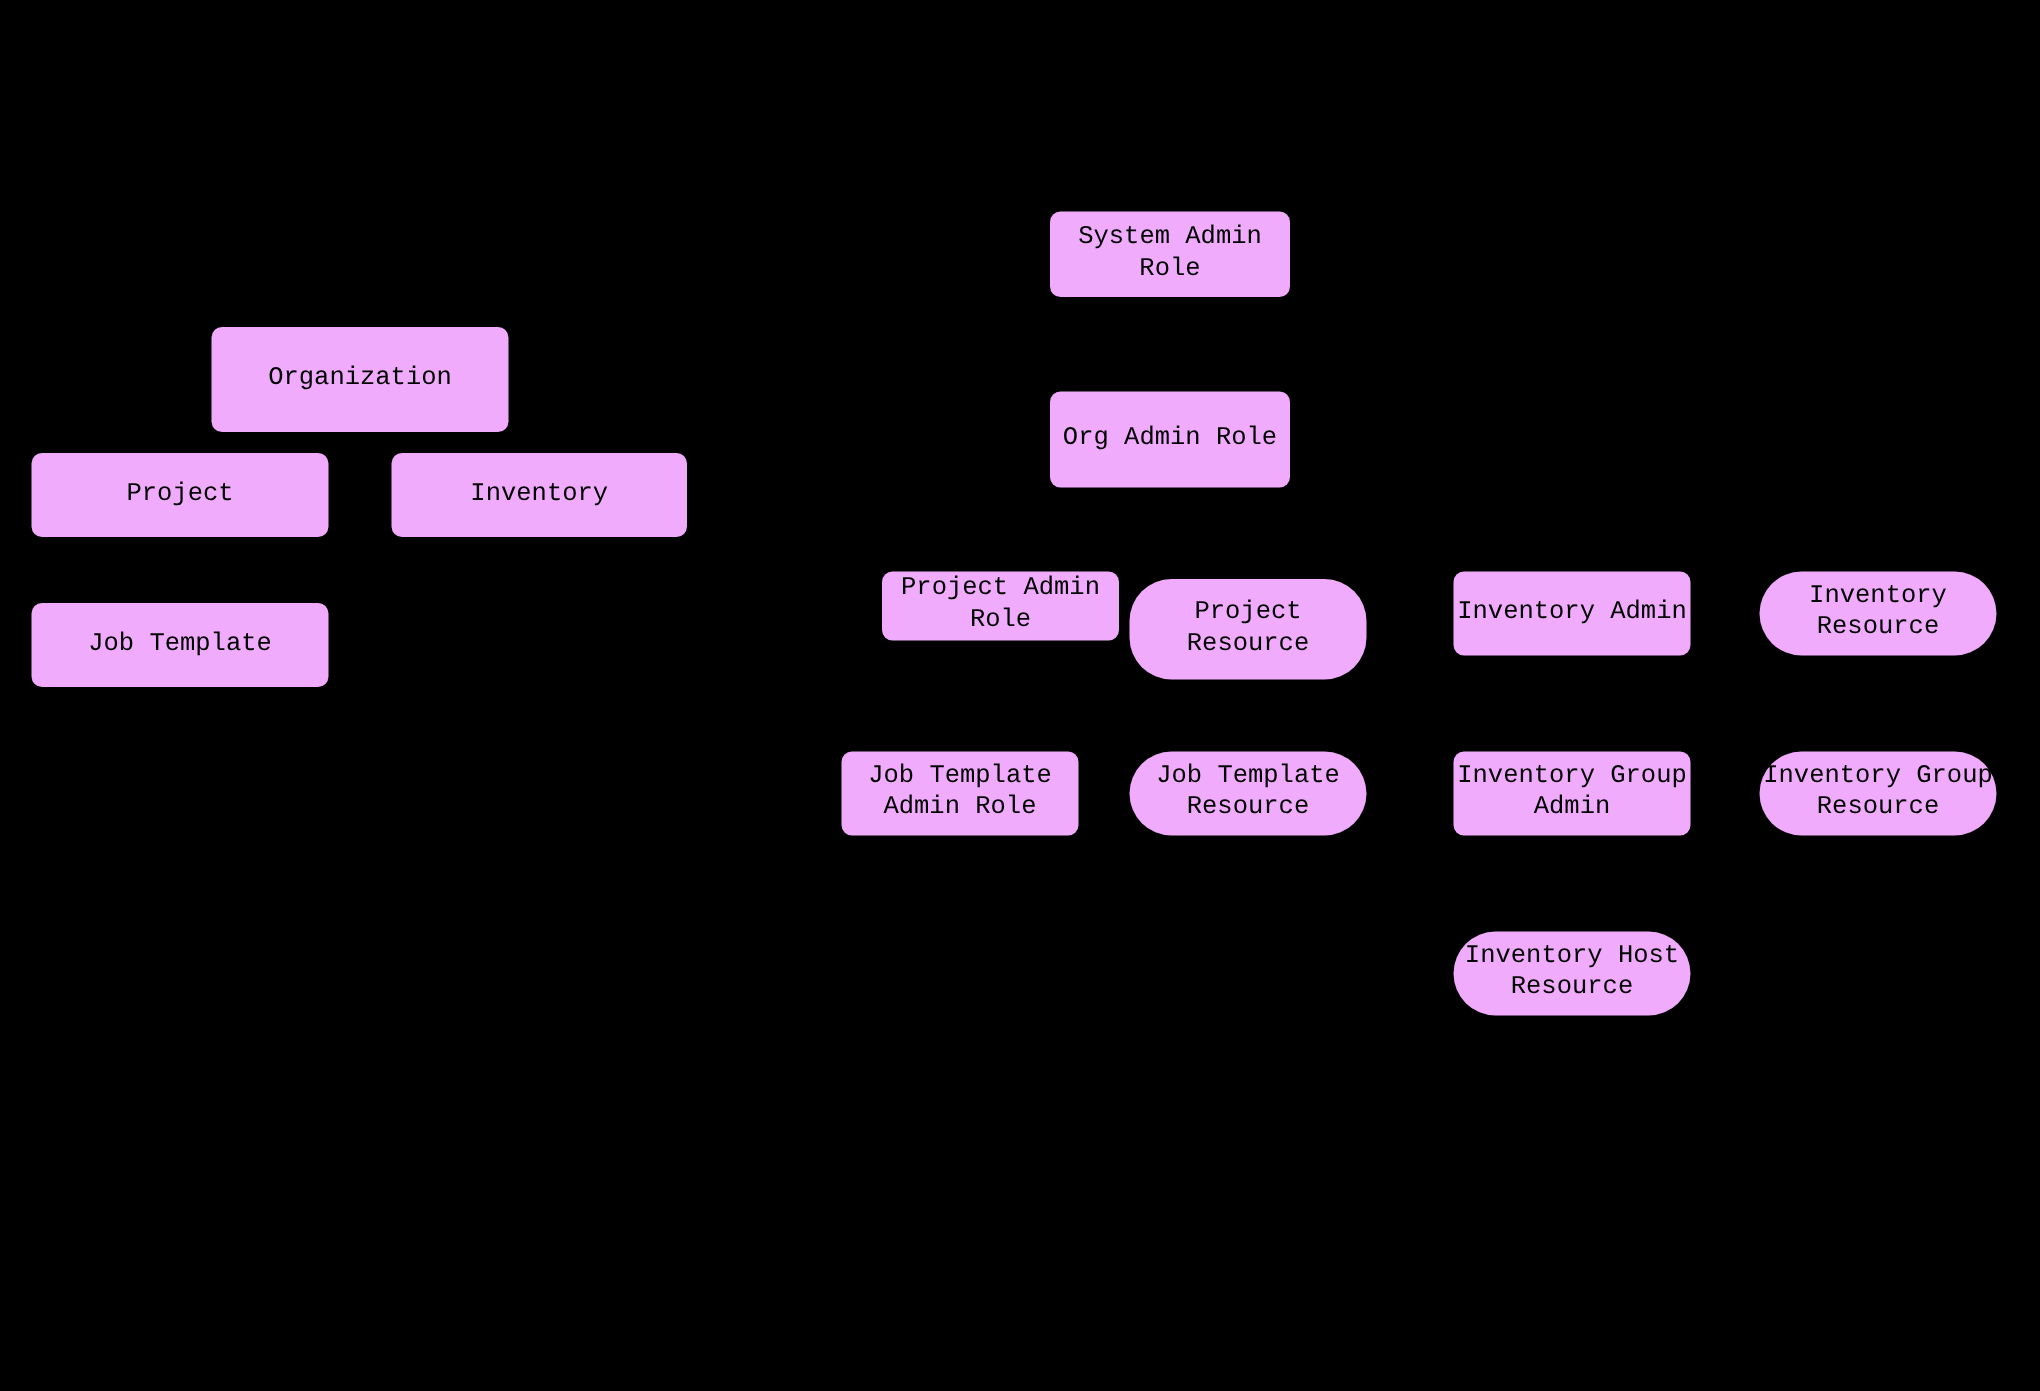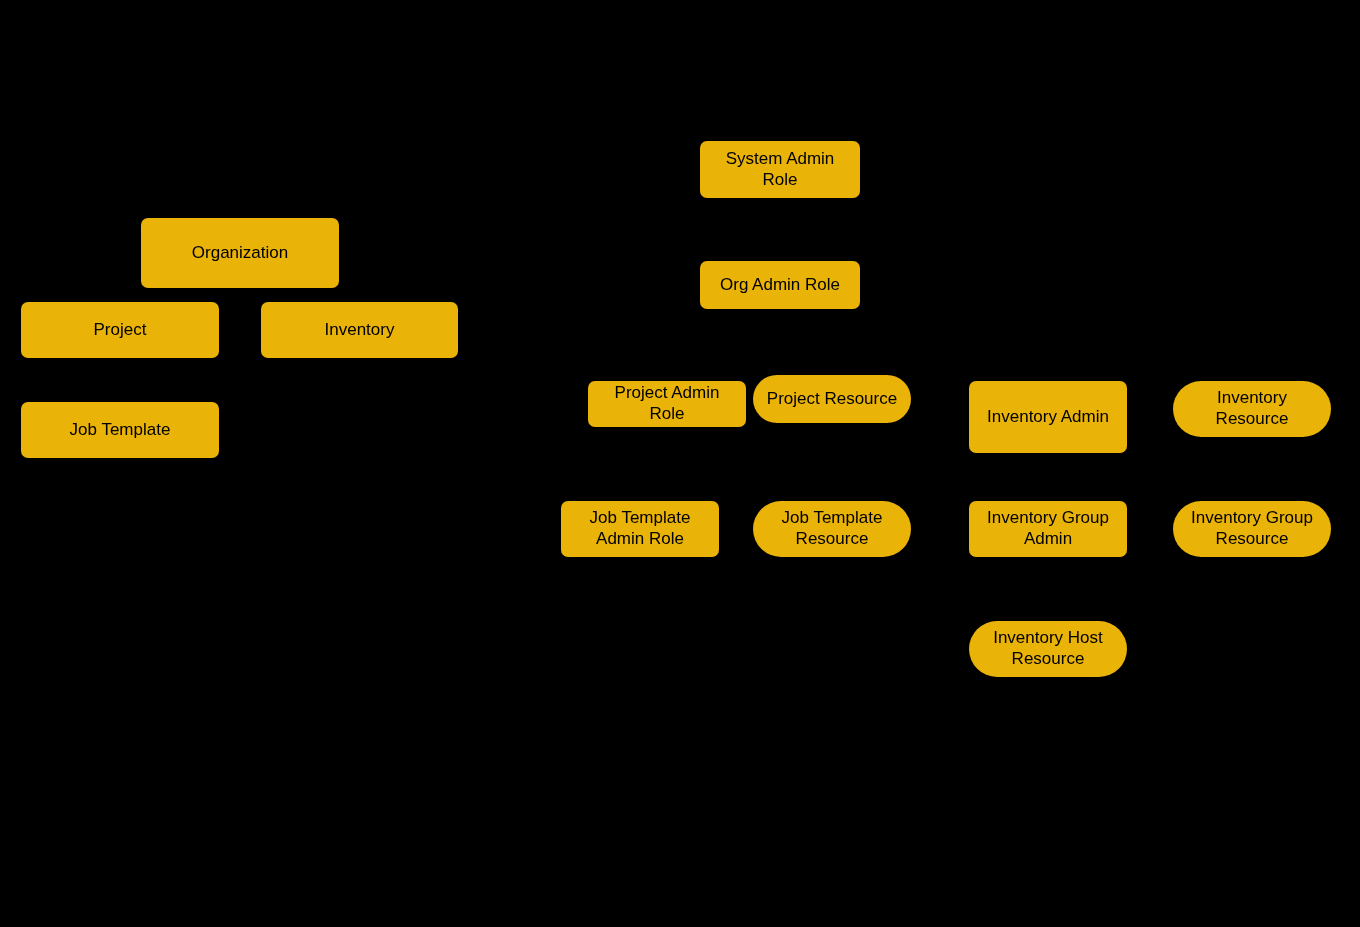--- a/index.html
+++ b/index.html
@@ -10,52 +10,53 @@
   .canvas {
     position: relative;
     width: 1360px;
     height: 927px;
     background: #000000;
     overflow: hidden;
     font-family: "Liberation Sans", sans-serif;
   }
   .node {
     position: absolute;
-    background: #eab308;
+    background: #f0abfc;
     color: #000000;
     display: flex;
     align-items: center;
     justify-content: center;
     text-align: center;
     font-size: 17px;
     line-height: 1.22;
     white-space: pre-line;
     box-sizing: border-box;
+    font-family: Liberation Mono, monospace;
   }
   .rect { border-radius: 7px; }
   .pill { border-radius: 28px; }
 </style>
 </head>
 <body>
 
 <div class="canvas">
 
   <div class="node rect" style="left:141px; top:218px; width:198px; height:70px;">Organization</div>
   <div class="node rect" style="left:21px; top:302px; width:198px; height:56px;">Project</div>
   <div class="node rect" style="left:261px; top:302px; width:197px; height:56px;">Inventory</div>
   <div class="node rect" style="left:21px; top:402px; width:198px; height:56px;">Job Template</div>
 
   <div class="node rect" style="left:700px; top:141px; width:160px; height:57px;">System Admin
 Role</div>
-  <div class="node rect" style="left:700px; top:261px; width:160px; height:48px;">Org Admin Role</div>
+  <div class="node rect" style="left:700px; top:261px; width:160px; height:64px;">Org Admin Role</div>
 
   <div class="node rect" style="left:588px; top:381px; width:158px; height:46px;">Project Admin
 Role</div>
-  <div class="node pill" style="left:753px; top:375px; width:158px; height:48px;">Project Resource</div>
-  <div class="node rect" style="left:969px; top:381px; width:158px; height:72px;">Inventory Admin</div>
+  <div class="node pill" style="left:753px; top:386px; width:158px; height:67px;">Project Resource</div>
+  <div class="node rect" style="left:969px; top:381px; width:158px; height:56px;">Inventory Admin</div>
   <div class="node pill" style="left:1173px; top:381px; width:158px; height:56px;">Inventory
 Resource</div>
 
   <div class="node rect" style="left:561px; top:501px; width:158px; height:56px;">Job Template
 Admin Role</div>
   <div class="node pill" style="left:753px; top:501px; width:158px; height:56px;">Job Template
 Resource</div>
   <div class="node rect" style="left:969px; top:501px; width:158px; height:56px;">Inventory Group
 Admin</div>
   <div class="node pill" style="left:1173px; top:501px; width:158px; height:56px;">Inventory Group

